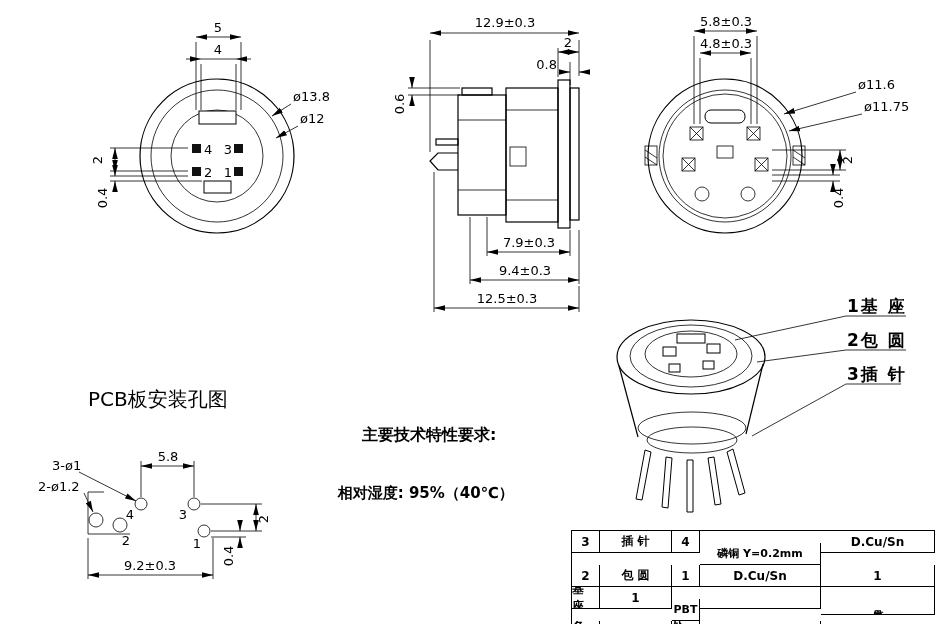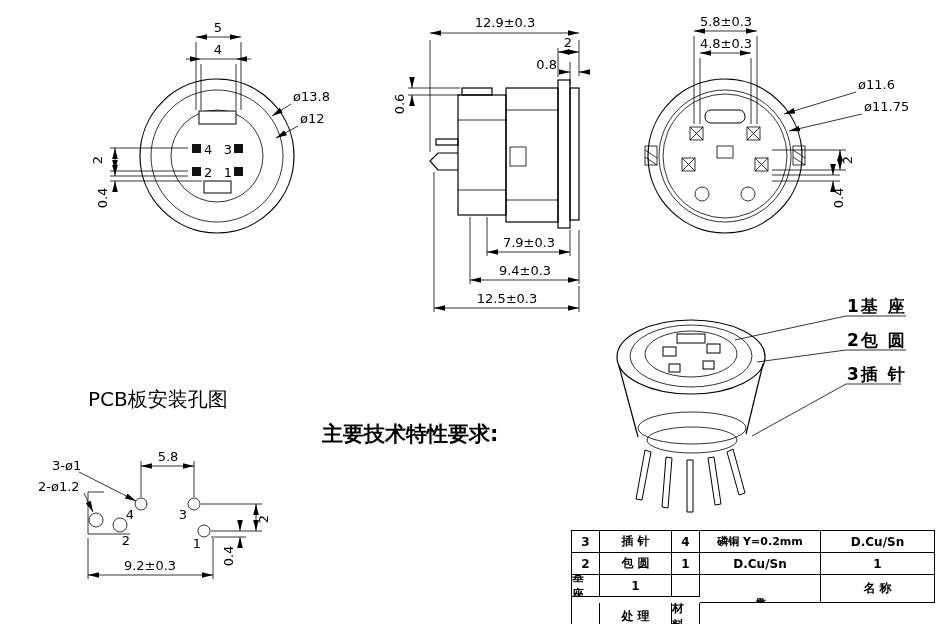--- a/index.html
+++ b/index.html
@@ -10,28 +10,28 @@
   svg .tl{fill:none;stroke:#000;stroke-width:0.8;}
   svg .fw{fill:#fff;stroke:#000;stroke-width:1;}
   svg .fb{fill:#111;stroke:none;}
   svg text{font-family:"DejaVu Sans",sans-serif;font-size:13px;fill:#000;text-anchor:middle;}
   svg text.lg{font-size:20px;text-anchor:start;}
   svg text.as{font-size:17px;text-anchor:start;font-weight:bold;letter-spacing:2px;}
   svg text.st{text-anchor:start;}
   svg text.en{text-anchor:end;}
   .specs{position:absolute;left:322px;top:386px;white-space:pre;
          font:bold 15px "DejaVu Sans",sans-serif;line-height:19.5px;}
-  .specs .t{font-size:21px;}
+  .specs .t{font-size:16px;margin-left:40px;}
   .tbl{position:absolute;left:571px;top:530px;display:grid;
        grid-template-columns:28px 72px 28px 121px 114px;
        border-top:1px solid #000;border-left:1px solid #000;}
   .tbl .c{border-right:1px solid #000;border-bottom:1px solid #000;
           display:flex;align-items:center;justify-content:center;
           font:bold 12px "DejaVu Sans",sans-serif;height:21px;overflow:hidden;}
-  .tbl .sm{font-size:11px;}
+  .tbl .sm{font-size:11px;margin-top:12px;}
   .tbl .hr{height:27px;}
   .tbl .vert{writing-mode:vertical-rl;text-orientation:upright;font-size:11px;line-height:1;}
 </style>
 </head>
 <body>
 
 <div id="page">
 
 <svg width="950" height="624" viewBox="0 0 950 624">
   <defs>
@@ -267,20 +267,21 @@
       <line class="tl" x1="211" y1="537" x2="246" y2="537"></line>
       <line class="tl" x1="240" y1="521" x2="240" y2="531" marker-end="url(#mE)"></line>
       <line class="tl" x1="240" y1="537" x2="240" y2="547" marker-start="url(#mS)"></line>
       <text transform="rotate(-90 233 556)" x="233" y="556">0.4</text>
     </g>
   </g>
 </svg>
 
 <div class="specs">
   <div class="t">主要技术特性要求:</div>
+  <div>   相对湿度: 95%（40℃）</div>
   
   
   
   
   
   
 </div>
 
 <div class="tbl">
   <div class="c">3</div>
@@ -290,20 +291,21 @@
   <div class="c">D.Cu/Sn</div>
 
   <div class="c">2</div>
   <div class="c">包 圆</div>
   <div class="c">1</div>
   <div class="c">D.Cu/Sn</div>
 
   <div class="c">1</div>
   <div class="c">基 座</div>
   <div class="c">1</div>
+  <div class="c sm">PBT</div>
   <div class="c"></div>
 
   <div class="c hr vert">序号</div>
   <div class="c hr">名 称</div>
   <div class="c hr vert">数量</div>
   <div class="c hr">处 理</div>
   <div class="c hr">材 料</div>
 </div>
 
 </div>

